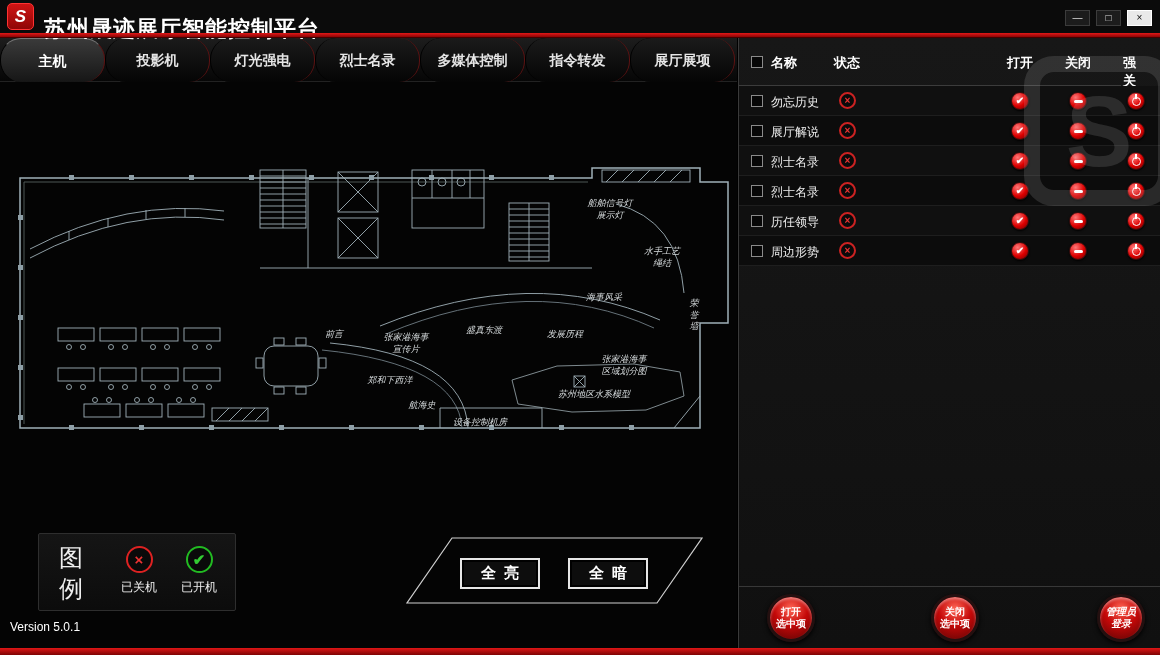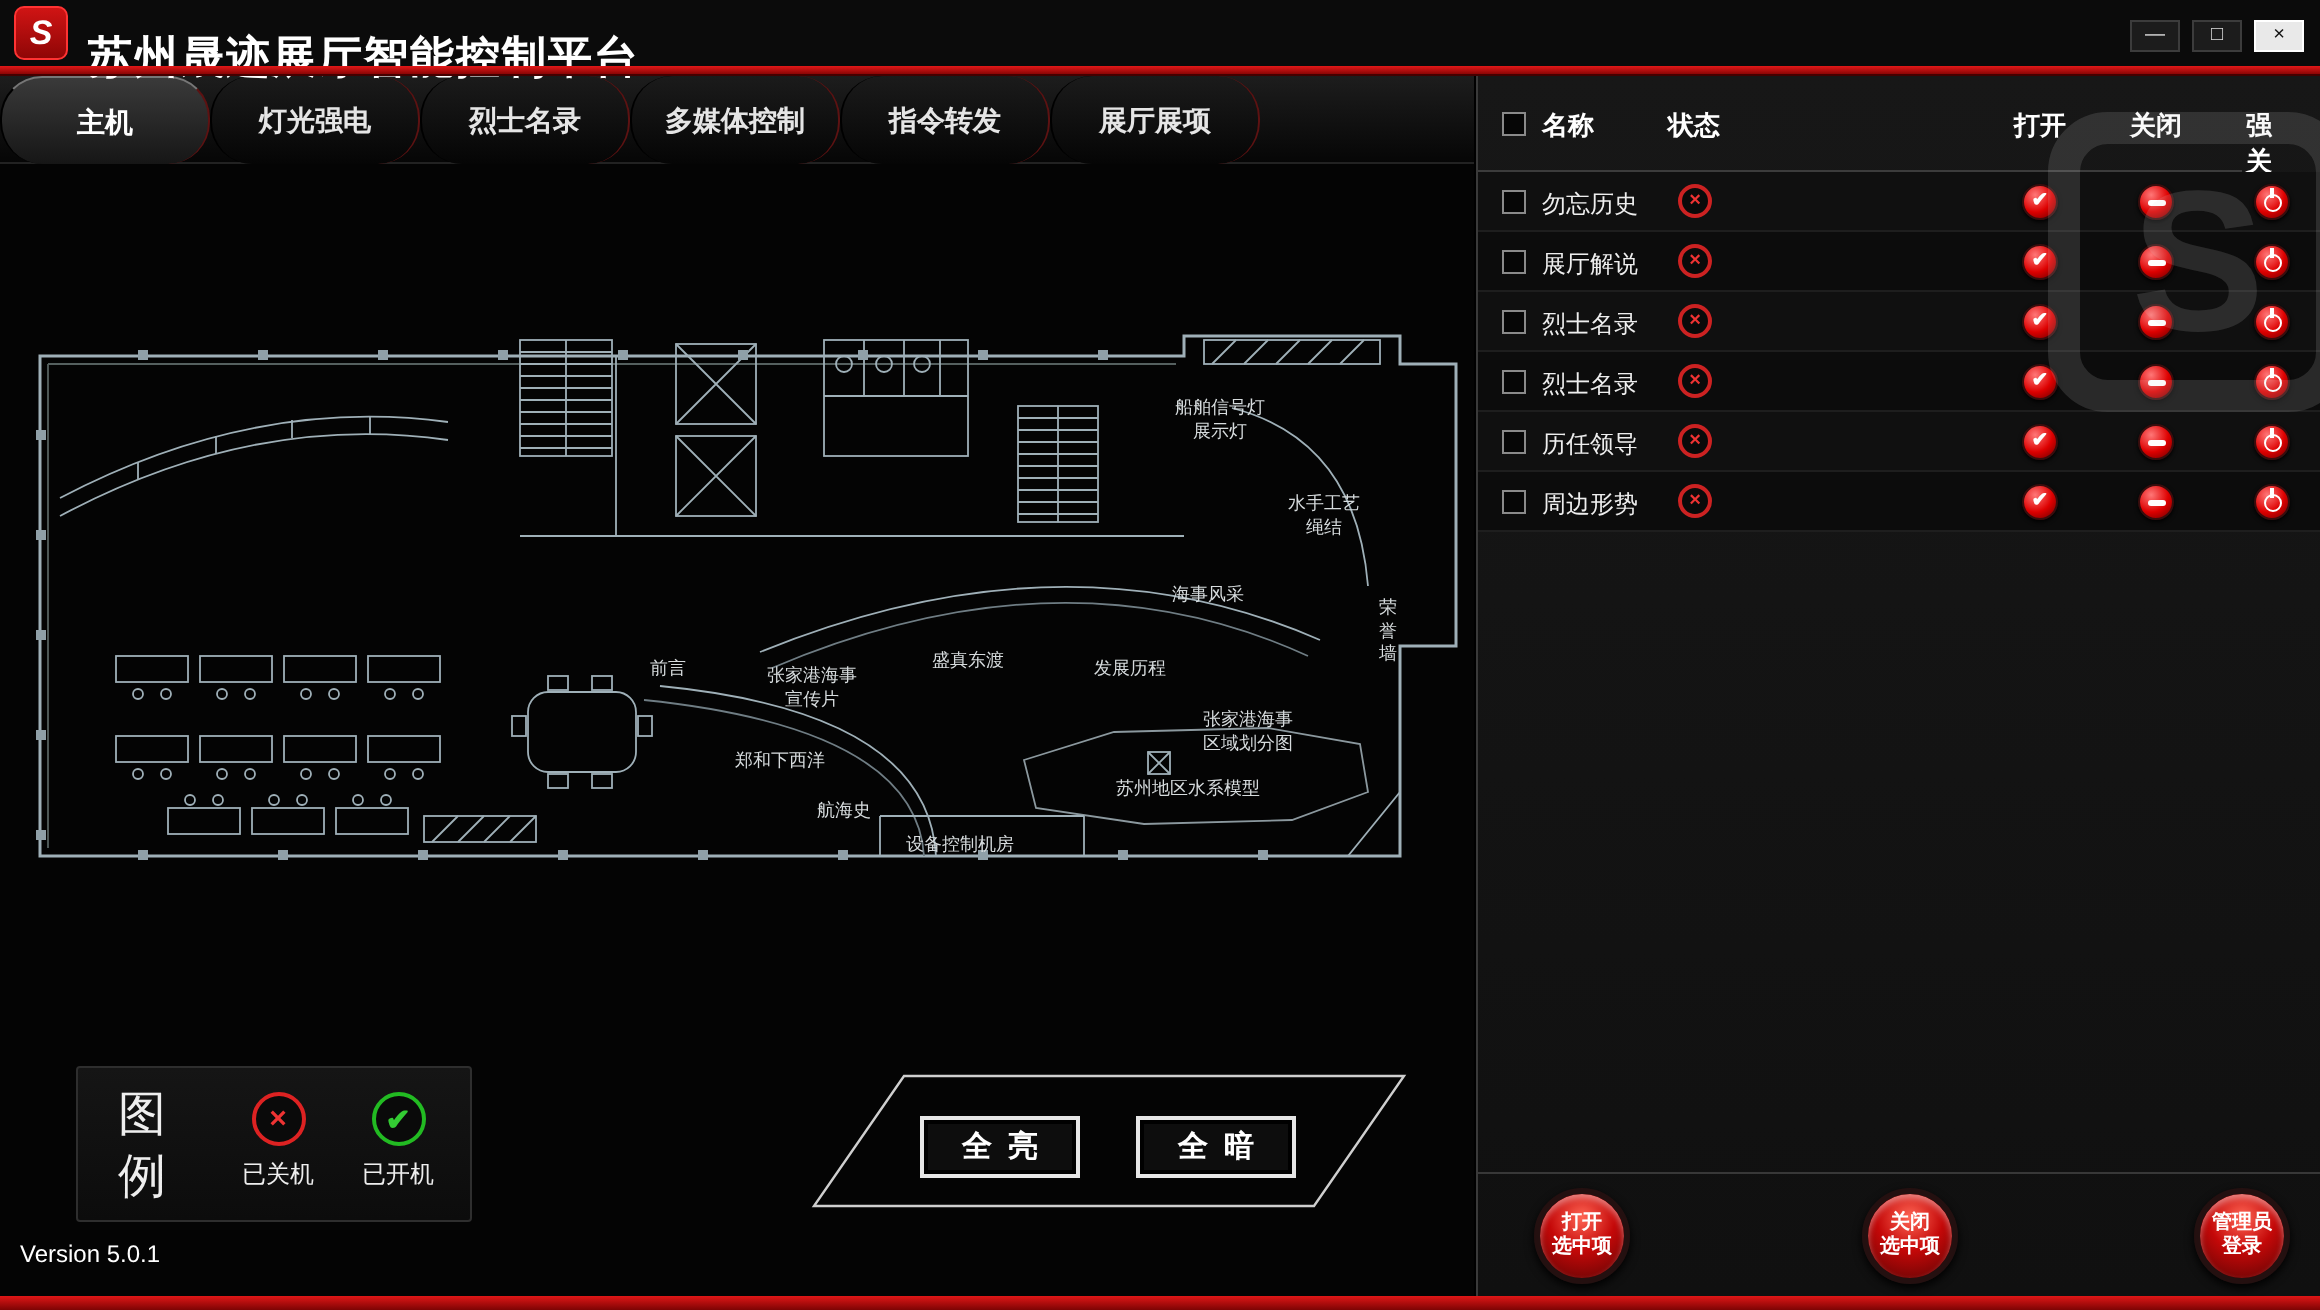--- a/index.html
+++ b/index.html
@@ -23,21 +23,21 @@
   
   .tabbar { position:absolute; top:38px; left:0; width:737px; height:44px; display:flex;
     background:linear-gradient(#1d1d1d,#060606); border-bottom:1px solid #222; }
   .tab { width:105px; height:44px; line-height:44px; text-align:center; font-size:14px; font-weight:bold;
     color:#e5e5e5; background:linear-gradient(#1b1b1b,#050505);
     border-right:1px solid #5d1212; border-left:1px solid #000; cursor:pointer;border-radius:21px; }
   .tab.active { background:linear-gradient(#3a3a3a,#161616); border-top:1px solid #777; color:#fff; }
 
   
   .main { position:absolute; top:82px; left:0; width:737px; height:566px; background:#040404; }
-  .plan { position:absolute; left:12px; top:76px; width:722px; height:300px; }
+  .plan { position:absolute; left:12px; top:76px; width:722px; height:300px;font-style:italic; }
   .plan svg { position:absolute; left:0; top:0; }
   .plan-label { position:absolute; transform:translate(-50%,-50%); font-size:9px; line-height:1.3;
     color:#d6dbdd; white-space:pre-line; text-align:center; }
 
   
   .legend { position:absolute; left:38px; top:451px; width:198px; height:78px;
     background:linear-gradient(#151515,#0c0c0c); border:1px solid #2e2e2e; border-radius:2px; }
   .legend-title { position:absolute; left:20px; top:8px; font-size:24px; color:#eee; white-space:pre-line; line-height:1.3; }
   .legend-item { position:absolute; top:12px; width:60px; text-align:center; }
   .legend-item .lg-ic { width:27px; height:27px; border-radius:50%; margin:0 auto 6px auto;
@@ -92,40 +92,41 @@
   .pw { position:relative; display:block; width:9px; height:9px; border:1.5px solid #fff; border-radius:50%; }
   .pw::after { content:""; position:absolute; left:50%; top:-4px; transform:translateX(-50%);
     width:2px; height:5px; background:#fff; }
 
   .rfooter { position:absolute; left:0; bottom:0; width:422px; height:62px; border-top:1px solid #383838; }
   .roundbtn { position:absolute; top:7px; width:48px; height:48px; border-radius:50%;
     background:radial-gradient(circle at 50% 28%, #f65 0%, #c40808 45%, #5a0404 100%);
     border:3px solid #241010; box-shadow:0 2px 5px #000, inset 0 2px 3px rgba(255,255,255,.45);
     color:#fff; font-size:10px; font-weight:bold; line-height:1.2; white-space:pre-line; text-align:center;
     display:flex; align-items:center; justify-content:center; cursor:pointer; }
-  .rb1 { left:28px; } .rb2 { left:192px; } .rb3 { left:358px; }
+  .rb1 { left:28px; } .rb2 { left:192px; } .rb3 { left:358px;font-style:italic; }
 
   .prewrap { white-space:pre-line; }
 </style>
 </head>
 <body>
 
 <div class="titlebar">
   <div class="logo">S</div>
   <div class="app-title">苏州晟迹展厅智能控制平台</div>
   <div class="winbtns">
     <div class="winbtn">—</div>
     <div class="winbtn">□</div>
     <div class="winbtn close">×</div>
   </div>
 </div>
 <div class="redline"></div>
 
 <div class="tabbar">
   <div class="tab active">主机</div>
+  <div class="tab">投影机</div>
   <div class="tab">灯光强电</div>
   <div class="tab">烈士名录</div>
   <div class="tab">多媒体控制</div>
   <div class="tab">指令转发</div>
   <div class="tab">展厅展项</div>
 </div>
 
 <div class="main">
 
   <div class="plan">

